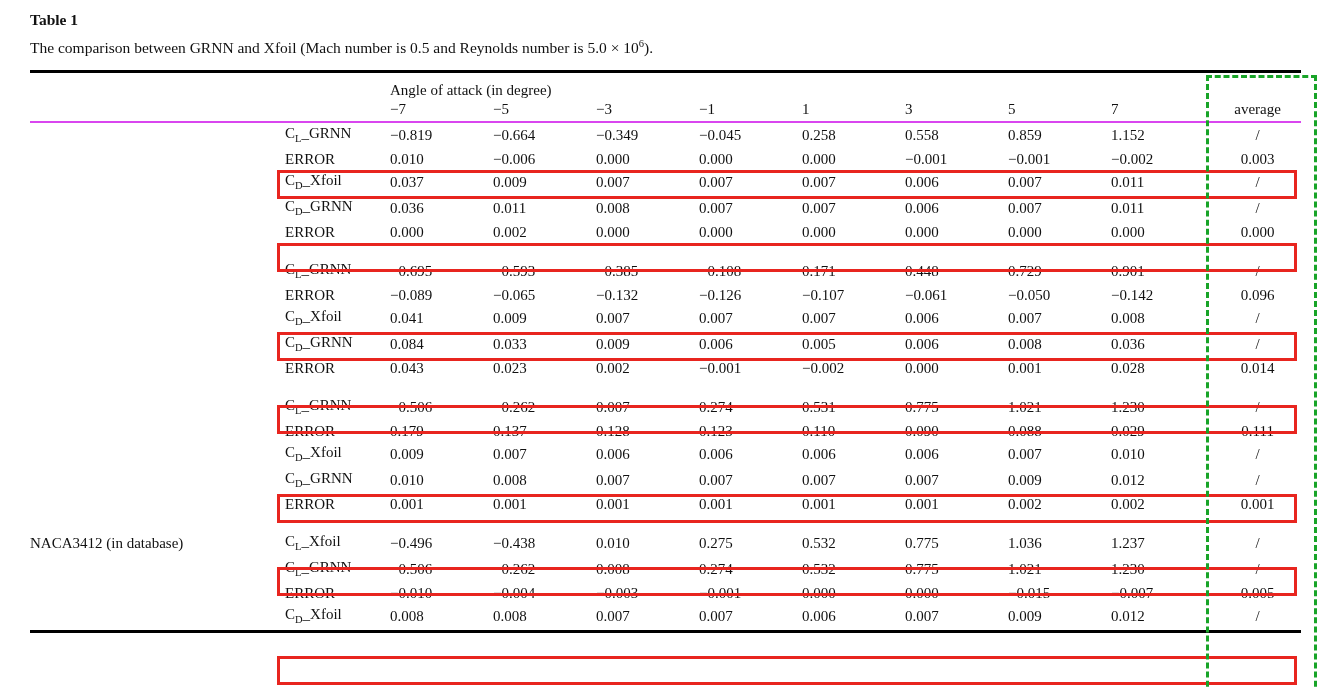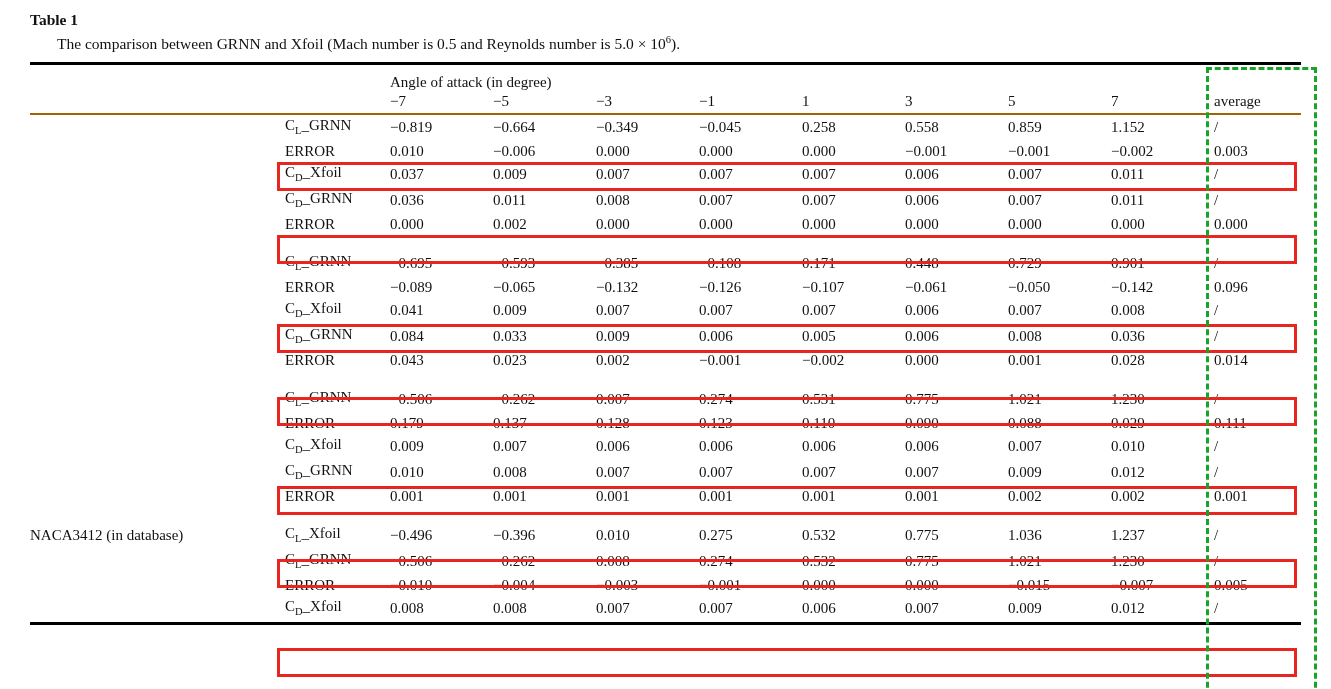--- a/index.html
+++ b/index.html
@@ -1,33 +1,33 @@
 <!DOCTYPE html>
 <html><head>
 <meta charset="utf-8">
 <style>
   * { margin:0; padding:0; box-sizing:border-box; }
   html,body { background:#ffffff; }
   body { font-family:"Liberation Serif", serif; color:#111; }
   .page { position:relative; width:1331px; height:689px; background:#fff;
           padding:9px 30px 0 30px; overflow:hidden; }
   .title { font-weight:bold; font-size:15.5px; line-height:21px; }
-  .caption { font-size:15.5px; line-height:18px; margin-top:1px;margin-left:27px; }
+  .caption { font-size:15.5px; line-height:26px; margin-top:1px; }
   .caption sup { font-size:10.5px; }
   .table-wrap { position:relative; margin-top:9px; width:1271px; }
   table { width:1271px; table-layout:fixed; border-collapse:collapse;
           border-top:3px solid #000; border-bottom:3px solid #000;
           font-size:15px; }
-  thead { border-bottom:2px solid #a16207; }
+  thead { border-bottom:2px solid #d946ef; }
   td { padding:0; white-space:nowrap; overflow:visible; }
   thead tr.span-row td { height:27px; vertical-align:bottom; }
   thead tr.angle-row td { height:23px; vertical-align:middle; }
   tbody td { height:21px; line-height:21px; vertical-align:middle; }
   tbody tr.spacer td { height:16px; }
-  td.avg { text-align:left; }
+  td.avg { text-align:center; }
   sub { font-size:10.5px; }
   .red-box { position:absolute; border:3px solid #e8251f; pointer-events:none; z-index:5; }
   .green-box { position:absolute; border:3px dashed #18a428; pointer-events:none; z-index:6; }
 </style>
 </head>
 <body>
 
 <div class="page">
   <div class="title">Table 1</div>
   <div class="caption"><span>The comparison between GRNN and Xfoil (Mach number is 0.5 and Reynolds number is 5.0 × 10</span><sup>6</sup><span>).</span></div>
@@ -270,21 +270,21 @@
             <td>0.002</td>
             <td class="avg">0.001</td>
           </tr>
           <tr class="spacer">
             <td colspan="11"></td>
           </tr>
           <tr>
             <td>NACA3412 (in database)</td>
             <td>C<sub>L</sub>_Xfoil</td>
             <td>−0.496</td>
-            <td>−0.396</td>
+            <td>−0.438</td>
             <td>0.010</td>
             <td>0.275</td>
             <td>0.532</td>
             <td>0.775</td>
             <td>1.036</td>
             <td>1.237</td>
             <td class="avg">/</td>
           </tr>
           <tr>
             <td></td>

